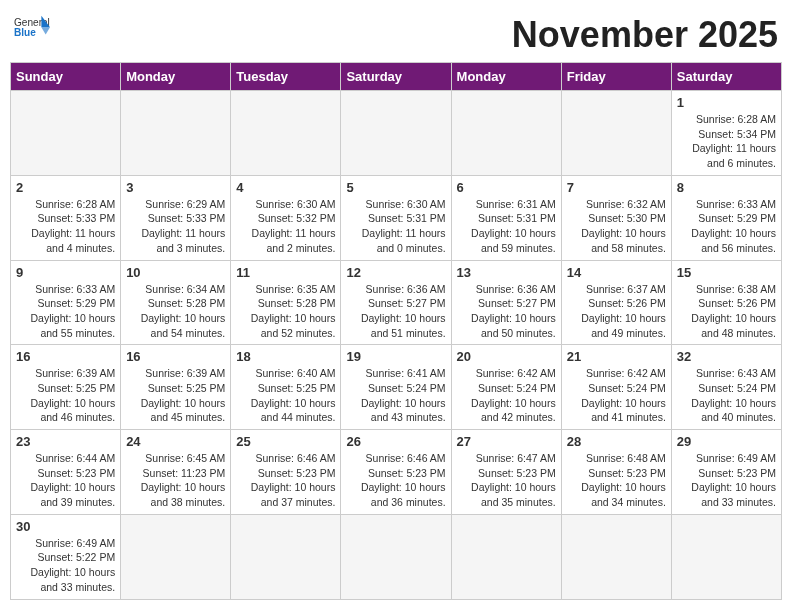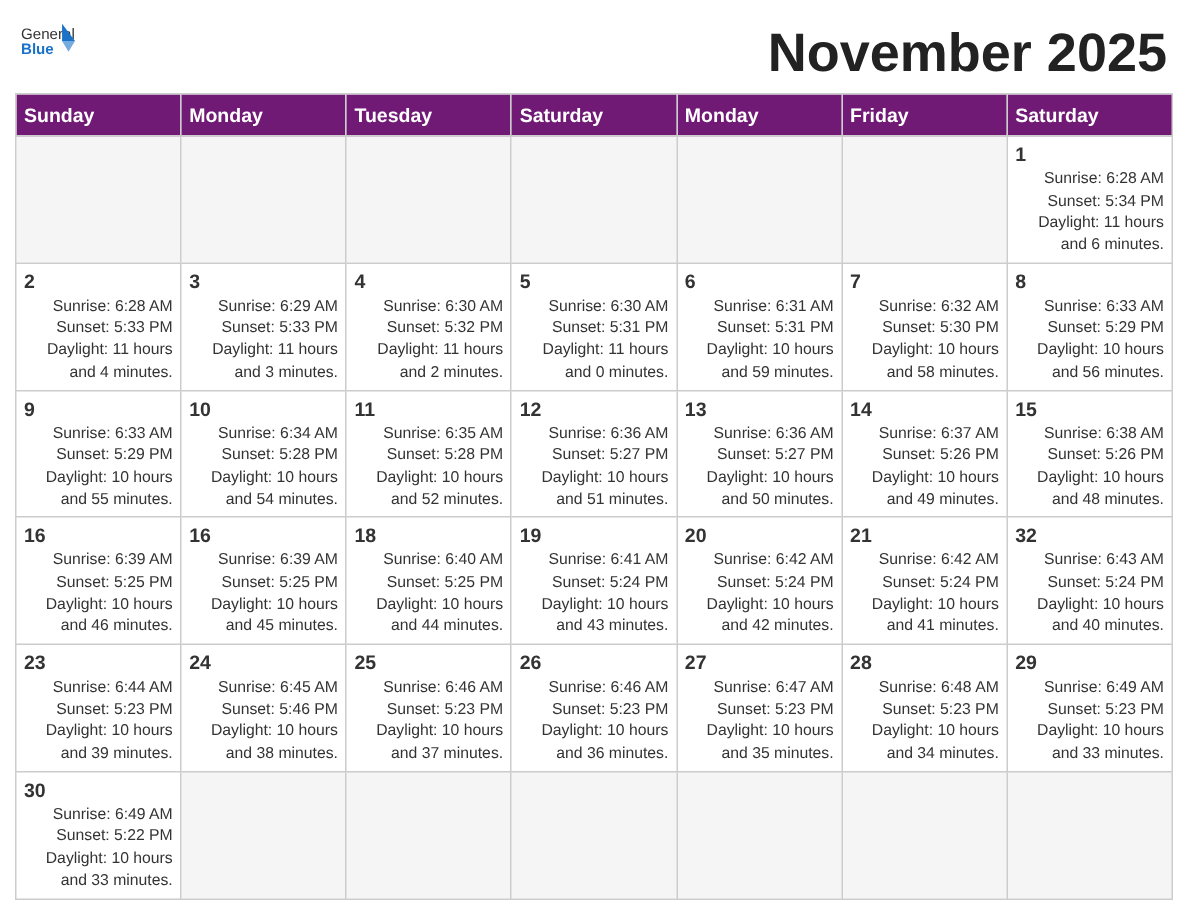--- a/index.html
+++ b/index.html
@@ -263,21 +263,21 @@
       <tr class="week-row">
         <td>
           <span class="day-number">23</span>
           <div class="day-info">Sunrise: 6:44 AM
 Sunset: 5:23 PM
 Daylight: 10 hours and 39 minutes.</div>
         </td>
         <td>
           <span class="day-number">24</span>
           <div class="day-info">Sunrise: 6:45 AM
-Sunset: 5:46 PM
+Sunset: 11:23 PM
 Daylight: 10 hours and 38 minutes.</div>
         </td>
         <td>
           <span class="day-number">25</span>
           <div class="day-info">Sunrise: 6:46 AM
 Sunset: 5:23 PM
 Daylight: 10 hours and 37 minutes.</div>
         </td>
         <td>
           <span class="day-number">26</span>

